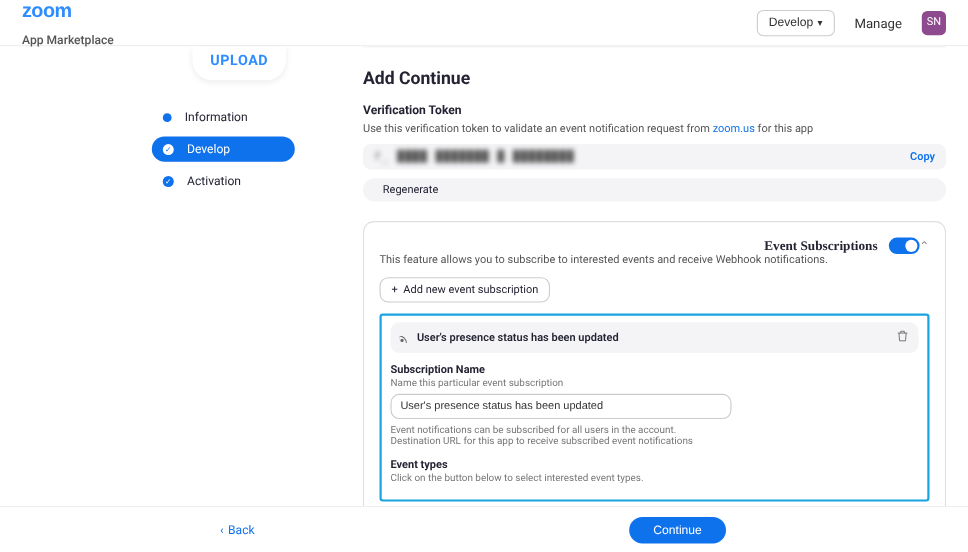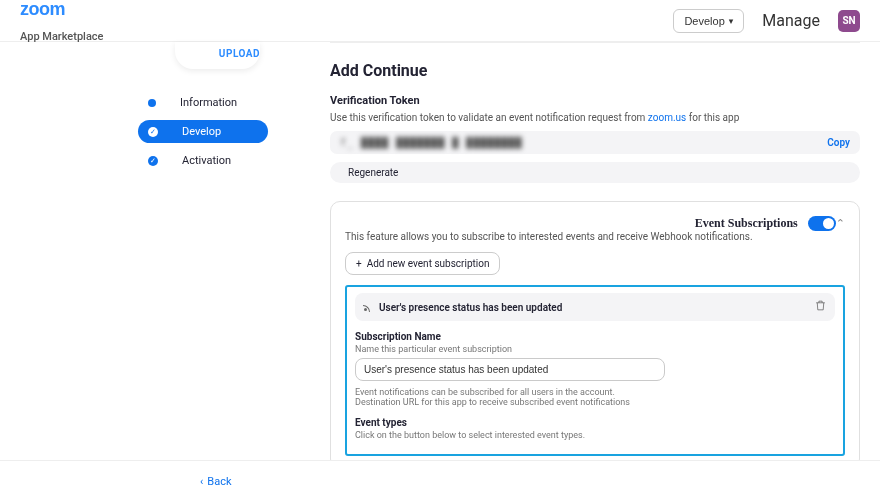--- a/index.html
+++ b/index.html
@@ -4,28 +4,28 @@
 <style>
   * { box-sizing: border-box; margin: 0; padding: 0; }
   body { font-family: -apple-system, BlinkMacSystemFont, "Segoe UI", Roboto, Helvetica, Arial, sans-serif; color: #232333; font-size: 12px; background: #fff; }
   .header { display: flex; align-items: center; justify-content: space-between; padding: 8px 20px; border-bottom: 1px solid #eee; height: 42px; }
   .header-left { display: flex; gap: 10px; flex-direction: column; }
   .logo { font-family: sans-serif; font-weight: 700; font-size: 18px; color: #2d8cff; letter-spacing: -0.5px; }
   .marketplace { color: #555; font-size: 11px; font-weight: 500; }
   .header-right { display: flex; align-items: center; gap: 18px; }
   .btn { border: 1px solid #ccc; border-radius: 6px; padding: 5px 10px; background: #fff; font-size: 11px; color: #333; display: inline-flex; align-items: center; gap: 4px; cursor: pointer; }
   .chevron { font-size: 9px; }
-  .link-plain { color: #333; font-size: 16px; }
-  .avatar { width: 22px; height: 22px; border-radius: 5px; background: #8e4a8e; color: #fff; font-size: 10px; display: flex; align-items: center; justify-content: center; font-weight: 700; }
+  .link-plain { color: #333; font-size: 12px; }
+  .avatar { width: 22px; height: 22px; border-radius: 5px; background: #8e4a8e; color: #fff; font-size: 10px; display: flex; align-items: center; justify-content: center; font-weight: 400; }
 
   .main { display: flex; padding: 0; height: 418px; position: relative; }
   .sidebar { width: 280px; display: flex; flex-direction: column; align-items: flex-end; padding-right: 12px; }
-  .upload-pill { width: 85px; padding: 6px 0 10px; text-align: right; color: #2d8cff; font-weight: 700; font-size: 10px; letter-spacing: 0.5px; background: #fff; border-radius: 0 0 18px 18px; box-shadow: 0 2px 6px rgba(0,0,0,0.08); margin-bottom: 22px; margin-right: 8px; }
+  .upload-pill { width: 85px; padding: 6px 0 10px; text-align: center; color: #2d8cff; font-weight: 700; font-size: 13px; letter-spacing: 0.5px; background: #fff; border-radius: 0 0 18px 18px; box-shadow: 0 2px 6px rgba(0,0,0,0.08); margin-bottom: 22px; margin-right: 8px; }
   .side-items { display: flex; flex-direction: column; gap: 6px; width: 130px; }
-  .side-item { display: flex; align-items: center; gap: 24px; padding: 5px 10px; border-radius: 14px; font-size: 11px; }
+  .side-item { display: flex; align-items: center; gap: 12px; padding: 5px 10px; border-radius: 14px; font-size: 11px; }
   .side-item.active { background: #0e72ed; color: #fff; }
   .dot { width: 8px; height: 8px; border-radius: 50%; background: #0e72ed; flex: 0 0 auto; }
   .side-item .check { width: 10px; height: 10px; border-radius: 50%; background: #0e72ed; display: inline-flex; align-items: center; justify-content: center; color: #fff; font-size: 7px; flex: 0 0 auto; }
   .side-item.active .check { background: #fff; color: #0e72ed; }
 
   .content { flex: 1; padding: 0 20px 0 50px; overflow: hidden; }
   .topline { border-top: 1px solid #eee; margin-bottom: 18px; }
   h2.page-title { font-size: 16px; font-weight: 700; margin-bottom: 14px; }
   .subhead { font-size: 11px; font-weight: 700; margin-bottom: 5px; }
   .desc { font-size: 10px; color: #555; margin-bottom: 8px; }
@@ -159,13 +159,14 @@
       </div>
     </div>
   </div>
 </div>
 
 <div class="footer">
   <span class="back-link">
     <span>‹</span>
     <span>Back</span>
   </span>
+  <button class="continue-btn">Continue</button>
 </div>
 
 </body></html>

